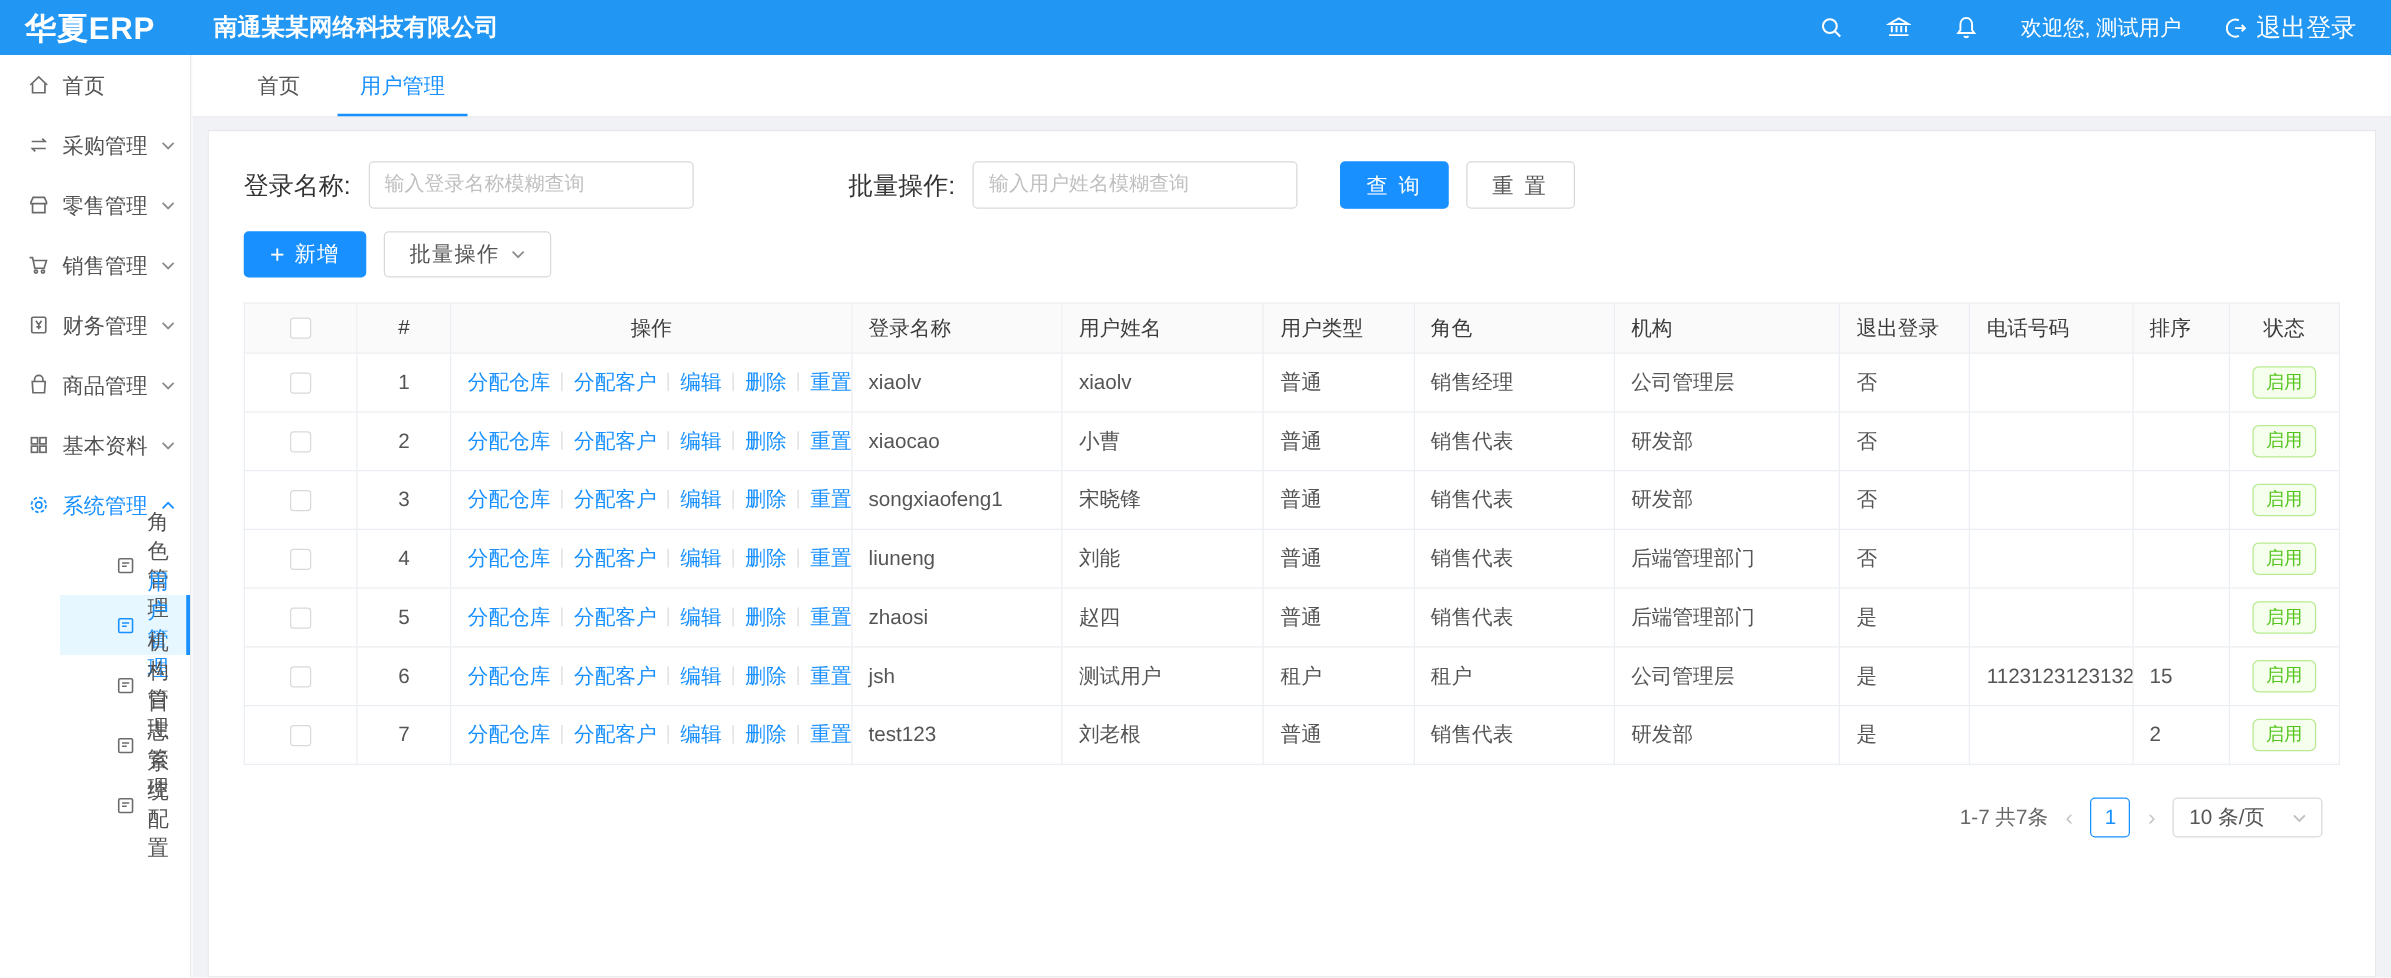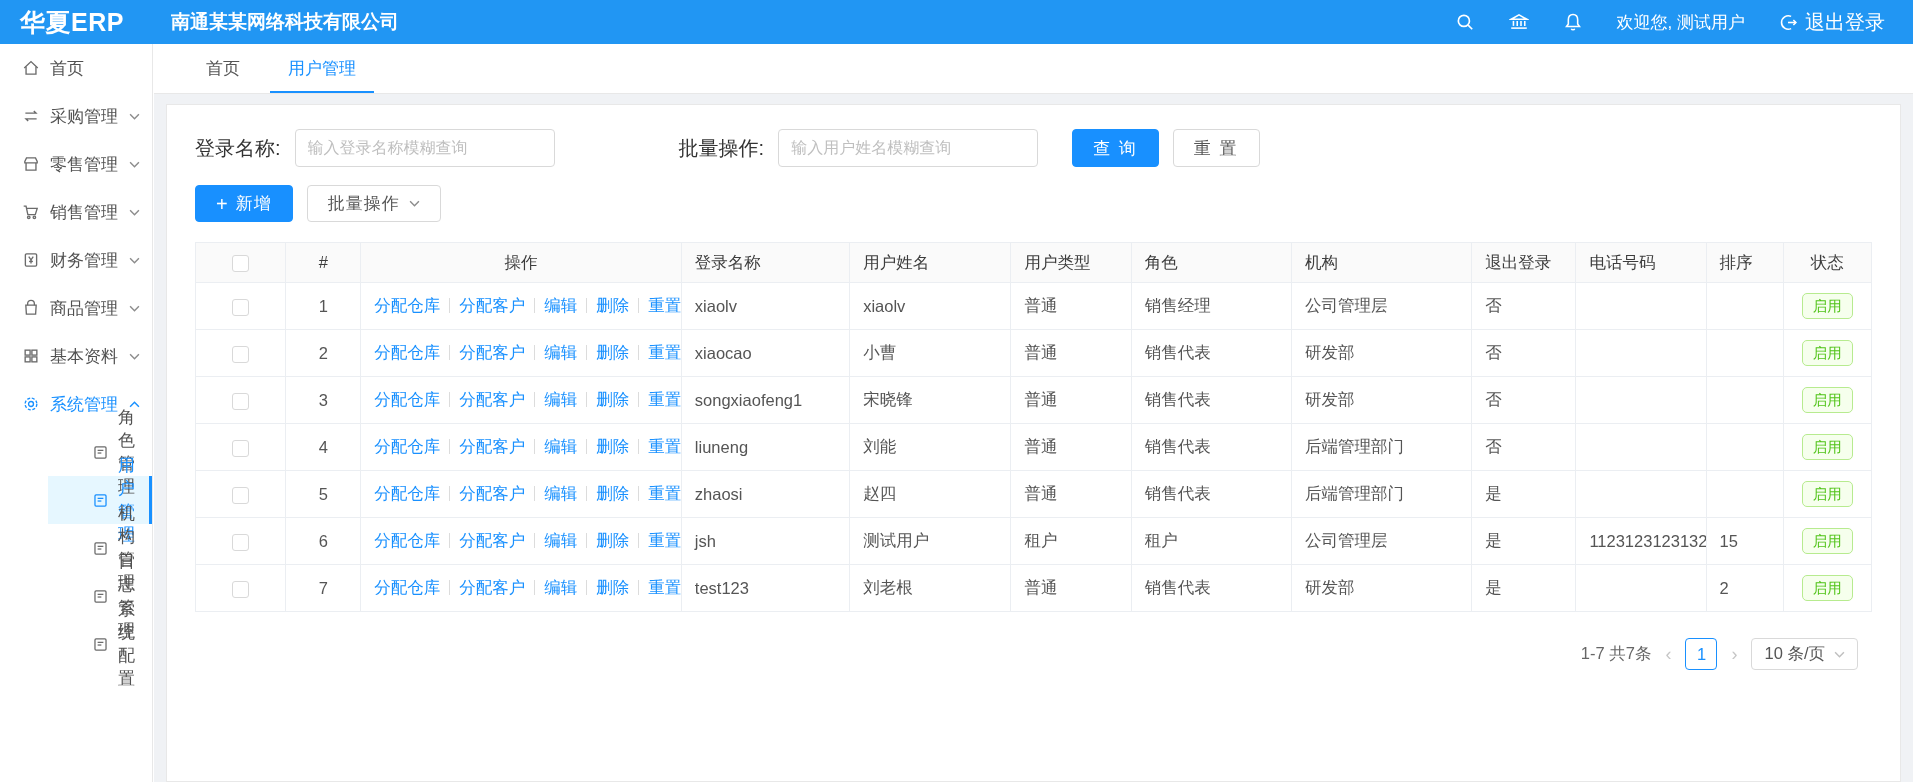--- a/index.html
+++ b/index.html
@@ -70,21 +70,21 @@
   .col-center{text-align:center;}
   .checkbox{display:inline-block;width:17px;height:17px;border:1px solid #d9d9d9;border-radius:3px;background:#fff;vertical-align:middle;cursor:pointer;}
   .action-link{color:var(--c-primary);cursor:pointer;text-decoration:none;}
   .act-sep{display:inline-block;width:1px;height:15px;background:#dcdcdc;margin:0 9px;vertical-align:-2px;}
   .status-badge{display:inline-block;padding:3px 10px;font-size:14.5px;color:var(--c-green);background:var(--c-green-bg);border:1px solid var(--c-green-border);border-radius:5px;line-height:1.3;}
 
   
   .pagination{display:flex;align-items:center;justify-content:flex-end;gap:14px;margin-top:26px;padding-right:14px;font-size:16.5px;color:#666;}
   .pg-arrow{color:#c6c6c6;font-size:18px;cursor:pointer;user-select:none;}
   .pg-page{width:32px;height:32px;border:1px solid var(--c-primary);border-radius:4px;color:var(--c-primary);display:inline-flex;align-items:center;justify-content:center;cursor:pointer;background:#fff;}
-  .pg-size{height:32px;border:1px solid #d9d9d9;border-radius:4px;display:inline-flex;align-items:center;gap:9px;padding:0 12px;color:#555;cursor:pointer;background:#fff;}
+  .pg-size{height:32px;border:1px solid #d9d9d9;border-radius:4px;display:inline-flex;align-items:center;gap:22px;padding:0 12px;color:#555;cursor:pointer;background:#fff;}
   .pg-size .chev{color:#bfbfbf;display:inline-flex;}
 </style>
 </head>
 <body>
 
 <header class="app-header">
   <div class="logo">华夏ERP</div>
   <div class="company">南通某某网络科技有限公司</div>
   <div class="header-right">
     <span class="hicon">

